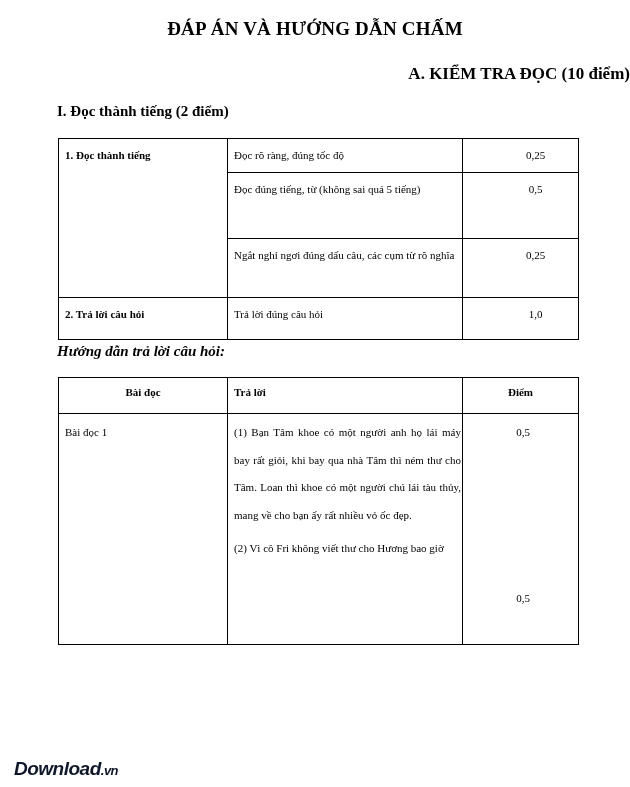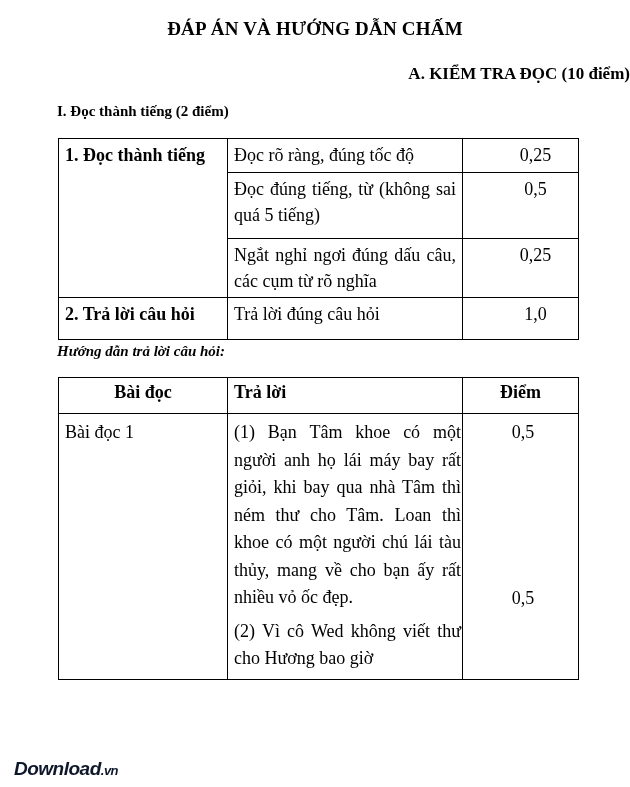--- a/index.html
+++ b/index.html
@@ -12,21 +12,21 @@
     font-weight: bold; font-size: 19px; letter-spacing: 0.2px;
   }
   .subtitle {
     position: absolute; left: 0; width: 630px; top: 64px; text-align: right;
     font-weight: bold; font-size: 17px;
   }
   .section {
     position: absolute; left: 57px; top: 103px; font-weight: bold; font-size: 15px;
   }
   table {
-    position: absolute; border-collapse: collapse; font-size: 18px;
+    position: absolute; border-collapse: collapse; font-size: 11px;
   }
   table td, table th { border: 1.3px solid #000; vertical-align: top; }
   #t1 { left: 58px; top: 138px; width: 521px; }
   #t1 td { padding: 3px 6px 0 6px; line-height: 26px; }
   #t1 .c1 { width: 156px; font-weight: bold; }
   #t1 .c2 { width: 222px; text-align: justify; }
   #t1 .c3 { text-align: center; padding-left: 36px; }
   .guide {
     position: absolute; left: 57px; top: 343px; font-weight: bold; font-style: italic; font-size: 15px;
   }
@@ -83,21 +83,21 @@
   <tbody>
       <tr>
     <th class="c1">Bài đọc</th>
     <th class="c2">Trả lời</th>
     <th class="c3">Điểm</th>
   </tr>
   <tr>
     <td class="c1">Bài đọc 1</td>
     <td class="c2" style="height:225px">
       <div class="ans">(1) Bạn Tâm khoe có một người anh họ lái máy bay rất giỏi, khi bay qua nhà Tâm thì ném thư cho Tâm. Loan thì khoe có một người chú lái tàu thủy, mang về cho bạn ấy rất nhiều vỏ ốc đẹp.</div>
-      <div class="ans">(2) Vì cô Wed không viết thư cho Hương bao giờ</div>
+      <div class="ans">(2) Vì cô Fri không viết thư cho Hương bao giờ</div>
     </td>
     <td class="c3">
       <div>0,5</div>
       <div style="margin-top:138px">0,5</div>
     </td>
   </tr>
 </tbody>
   </table>
 
 <div class="footer-logo"><span>Download</span><span class="tld">.vn</span></div>

